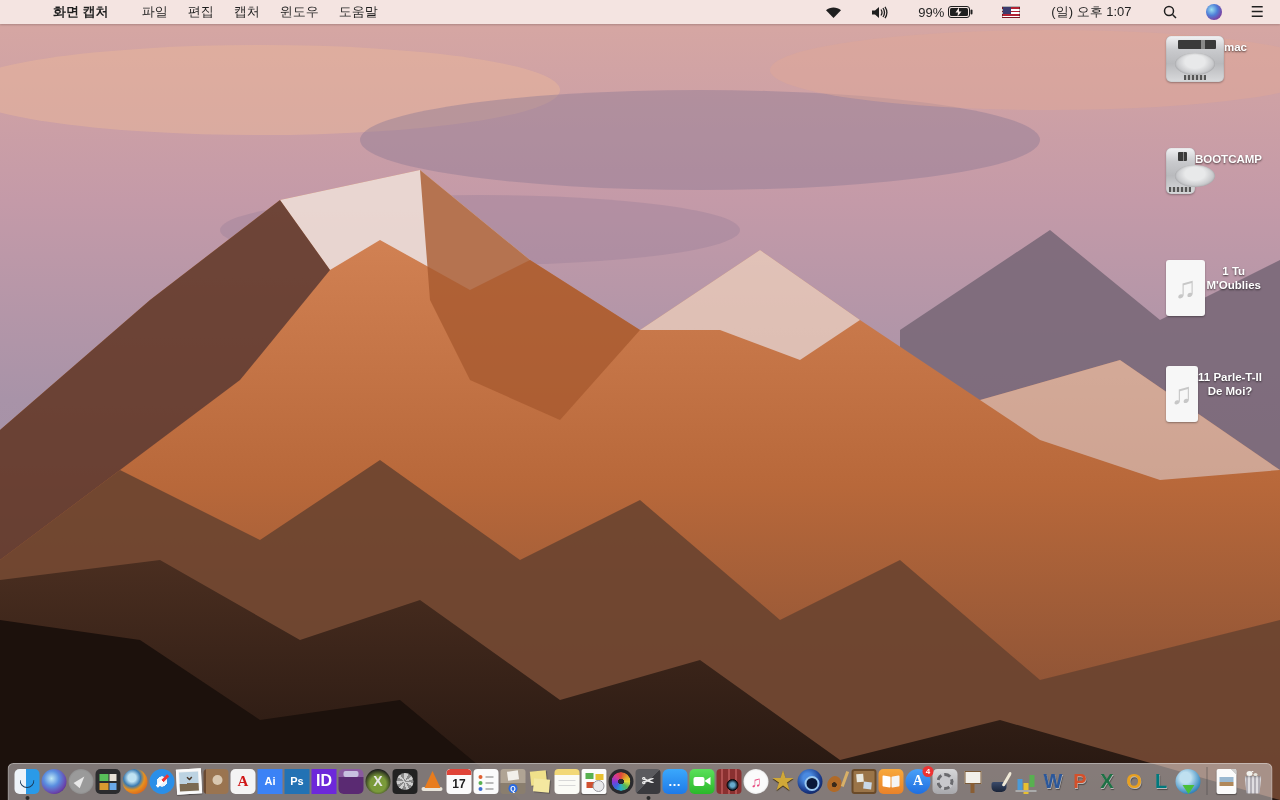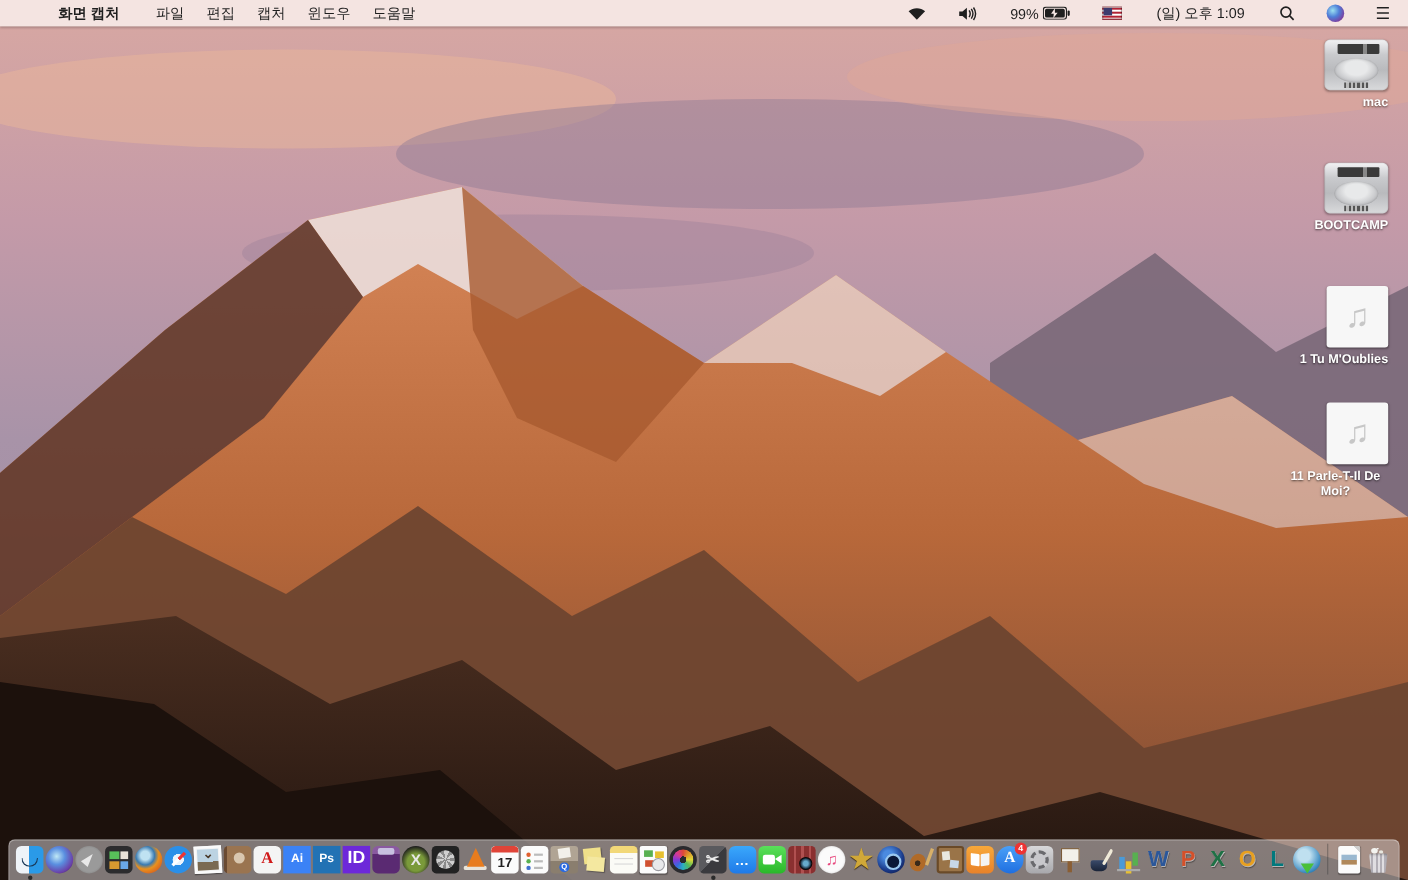--- a/index.html
+++ b/index.html
@@ -26,21 +26,21 @@
   .status-text { font-size:13px; }
   .clock-text { padding:0 10px; }
   .flag { width:18px; height:12px; position:relative; overflow:hidden; border:0.5px solid rgba(0,0,0,0.3);
           background:repeating-linear-gradient(180deg,#b22234 0 1.8px,#fff 1.8px 3.6px); }
   .flag::before { content:""; position:absolute; top:0; left:0; width:8px; height:6.5px; background:#3c3b6e; }
   .siri-orb { width:16px; height:16px; border-radius:50%;
     background:radial-gradient(circle at 35% 35%, #9be0f0 0%, #4f7fd8 40%, #7b3fa0 75%, #1a1a3a 100%); }
   .nc-icon { font-size:15px; }
 
   
-  .desk-icon { position:absolute; width:96px; display:flex; flex-direction:column; align-items:flex-end; z-index:10; cursor:default; }
+  .desk-icon { position:absolute; width:96px; display:flex; flex-direction:row; align-items:flex-start; z-index:10; cursor:default; }
   .desk-icon .label {
     margin-top:4px; font-size:11.5px; font-weight:bold; color:#fff; text-align:center; line-height:1.25;
     text-shadow:0 1px 2px rgba(0,0,0,0.65); word-wrap:break-word; max-width:96px;
   }
   
   .hdd { width:58px; height:46px; border-radius:5px; position:relative;
     background:linear-gradient(180deg,#f2f2f4 0%,#c9cacd 30%,#b9babd 60%,#d9dadc 100%);
     box-shadow:inset 0 0 1px rgba(0,0,0,0.4), 0 1px 2px rgba(0,0,0,0.3); }
   .hdd::before { content:""; position:absolute; top:4px; left:12px; right:8px; height:9px; border-radius:1px;
     background:linear-gradient(90deg,#3a3a3a 0 60%, #888 60% 70%, #3a3a3a 70%); }
@@ -254,21 +254,21 @@
         <svg width="25" height="12" viewBox="0 0 25 12" style="margin-left:4px" data-name="battery-charging-icon">
           <rect x="0.5" y="0.5" width="21" height="11" rx="2.5" fill="none" stroke="#1f1f1f"></rect>
           <rect x="2" y="2" width="18" height="8" rx="1.5" fill="#1f1f1f"></rect>
           <rect x="22.5" y="3.5" width="2" height="5" rx="1" fill="#1f1f1f"></rect>
           <polygon points="11,1.5 7.5,6.5 10,6.5 9.5,10.5 13.5,5.5 11,5.5" fill="#f6e9e6"></polygon>
         </svg>
       </span>
       <span class="status-item" data-name="input-source-flag">
           <span class="flag" data-name="us-flag-icon"></span>
         </span>
-      <span class="clock-text" data-name="menu-clock">(일) 오후 1:09</span>
+      <span class="clock-text" data-name="menu-clock">(일) 오후 1:07</span>
       <span class="status-item" data-name="spotlight-search-icon">
         <svg width="14" height="14" viewBox="0 0 14 14">
             <circle cx="6" cy="6" r="4.5" fill="none" stroke="#1f1f1f" stroke-width="1.5"></circle>
             <line x1="9.5" y1="9.5" x2="13" y2="13" stroke="#1f1f1f" stroke-width="1.5"></line>
           </svg>
       </span>
       <span class="status-item" data-name="siri-menu-icon">
           <span class="siri-orb"></span>
         </span>
       <span class="status-item nc-icon" data-name="notification-center-icon">☰</span>

